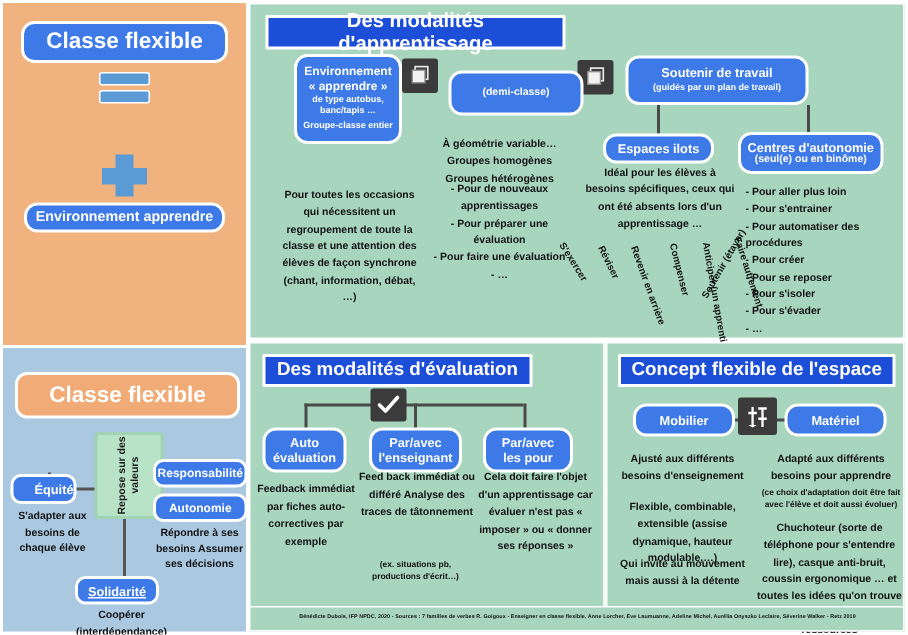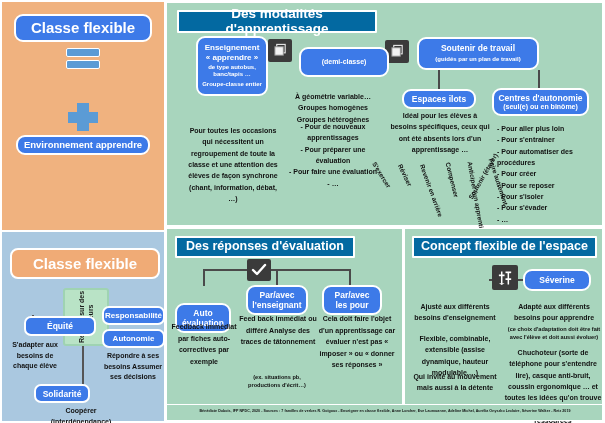--- a/index.html
+++ b/index.html
@@ -16,21 +16,21 @@
   #panel-learning{left:166px;top:2px;width:437px;height:224px;background:#a8d5bd;border:1px solid #ffffff;}
   #panel-eval{left:166px;top:228px;width:237px;height:178px;background:#a8d5bd;border:1px solid #ffffff;}
   #panel-space{left:404px;top:228px;width:199px;height:178px;background:#a8d5bd;border:1px solid #ffffff;}
   #panel-footer{left:166px;top:404px;width:437px;height:17px;background:#a8d5bd;border:1px solid #ffffff;}
   #panel-definition{left:2px;top:2px;width:162px;height:228px;background:#f0b27f;}
   #panel-values{left:2px;top:232px;width:162px;height:189px;background:#aac8e0;}
 
   
   .hdr{
     position:absolute;box-sizing:border-box;
-    background:#0369a1;color:#ffffff;
+    background:#1d4ed8;color:#ffffff;
     border:2px solid #ffffff;border-radius:1px;
     font-weight:bold;text-align:center;
     display:flex;align-items:center;justify-content:center;
     line-height:1.05;
   }
   #hdr-learning{left:10px;top:7px;width:200px;height:23px;font-size:13.5px;}
   #hdr-eval{left:8px;top:7px;width:180px;height:22px;font-size:12.5px;}
   #hdr-space{left:7px;top:7px;width:185px;height:22px;font-size:12.5px;}
 
   
@@ -70,24 +70,24 @@
   }
   #val-core span{
     writing-mode:vertical-rl;transform:rotate(180deg);
     font-size:7px;font-weight:bold;color:#1a1a1a;text-align:center;line-height:1.3;
   }
   .vbox{
     position:absolute;background:#3d7ae8;color:#fff;border:2px solid #fff;border-radius:7px;
     font-size:8.5px;font-weight:bold;display:flex;align-items:center;justify-content:center;
     box-sizing:border-box;text-align:center;
   }
-  #vb-equite{left:22px;top:84px;width:72px;height:20px;}
+  #vb-equite{left:5px;top:84px;width:44px;height:20px;justify-content:flex-end;}
   #vb-resp{left:100px;top:74px;width:63px;height:19px;font-size:8px;}
   #vb-auto{left:100px;top:97px;width:63px;height:19px;font-size:8px;}
-  #vb-solid{left:32px;top:152px;width:56px;height:19px;}
+  #vb-solid{left:48px;top:152px;width:56px;height:19px;text-decoration:underline;}
   .vtxt{position:absolute;font-size:7px;font-weight:bold;color:#111;text-align:center;line-height:1.5;}
   #vt-equite{left:2px;top:108px;width:62px;}
   #vt-resp{left:98px;top:119px;width:66px;}
   #vt-solid{left:36px;top:174px;width:86px;}
   .vline{position:absolute;background:#555;}
 
   
   #lb-org{left:29px;top:33px;width:72px;height:60px;}
   #lb-org .l1{font-size:8px;}
   #lb-centres{left:132px;top:44px;width:90px;height:30px;}
@@ -106,21 +106,21 @@
   .icn{
     position:absolute;background:#3b3b3b;border-radius:2px;
     display:flex;align-items:center;justify-content:center;
   }
   .icn svg{display:block;}
 
   
   .fan{position:absolute;font-size:6.5px;font-weight:bold;color:#111;white-space:nowrap;transform-origin:left center;}
 
   
-  #eb-auto{left:8px;top:56px;width:56px;height:30px;margin-top:18px;}
+  #eb-auto{left:8px;top:56px;width:56px;height:30px;}
   #eb-ens{left:79px;top:56px;width:62px;height:30px;}
   #eb-pairs{left:155px;top:56px;width:60px;height:30px;}
   #e-check{left:80px;top:30px;width:24px;height:22px;}
   .edesc{position:absolute;font-size:7px;font-weight:bold;color:#111;text-align:center;line-height:1.65;}
   #ed-auto{left:4px;top:92px;width:66px;}
   #ed-ens{left:72px;top:84px;width:78px;}
   #ed-ens-small{left:70px;top:144px;width:80px;font-size:5.6px;line-height:1.5;}
   #ed-pairs{left:150px;top:84px;width:80px;}
 
   
@@ -211,21 +211,21 @@
         </svg>
     </div>
     <div class="icn" id="icn-b" style="left:218px;top:37px;width:24px;height:23px;">
       <svg width="15" height="15" viewBox="0 0 16 16">
           <rect x="4" y="1.5" width="9" height="9" fill="none" stroke="#e8e8e8" stroke-width="1.2"></rect>
           <rect x="2" y="4" width="9" height="9" fill="#f2f2f2" stroke="#8f8f8f" stroke-width="1"></rect>
         </svg>
     </div>
 
     <div class="bbox" id="lb-org">
-      <span class="l1">Enseignement</span>
+      <span class="l1">Environnement</span>
       <span class="l1">« apprendre »</span>
       <span class="l3" style="margin-top:2px">de type autobus, banc/tapis …</span>
       <span class="l3" style="margin-top:3px">Groupe-classe entier</span>
     </div>
 
     <div class="bbox" id="lb-centres">
       <span class="l2">(demi-classe)</span>
     </div>
 
     <div class="bbox" id="lb-travail">
@@ -261,21 +261,21 @@
     <div class="fan" style="left:207px;top:156px;transform:rotate(58deg);">S'exercer</div>
     <div class="fan" style="left:233px;top:158px;transform:rotate(64deg);">Réviser</div>
     <div class="fan" style="left:255px;top:158px;transform:rotate(70deg);">Revenir en arrière</div>
     <div class="fan" style="left:281px;top:156px;transform:rotate(76deg);">Compenser</div>
     <div class="fan" style="left:303px;top:155px;transform:rotate(80deg);">Anticiper (un apprentissage)</div>
     <div class="fan" style="left:324px;top:152px;transform:rotate(72deg);">Faire autrement</div>
     <div class="fan" style="left:303px;top:192px;transform:rotate(-60deg);">Soutenir (étayer)</div>
   </div>
 
   <div class="panel" id="panel-eval">
-    <div class="hdr" id="hdr-eval">Des réponses d'évaluation</div>
+    <div class="hdr" id="hdr-eval">Des modalités d'évaluation</div>
 
     <div class="conn" style="left:36px;top:40px;width:146px;height:2px;"></div>
     <div class="conn" style="left:36px;top:40px;width:2px;height:17px;"></div>
     <div class="conn" style="left:109px;top:40px;width:2px;height:17px;"></div>
     <div class="conn" style="left:182px;top:40px;width:2px;height:17px;"></div>
 
     <div class="icn" id="e-check">
       <svg width="16" height="14" viewBox="0 0 16 14">
           <path d="M2 7 L6 11 L14 2" fill="none" stroke="#ffffff" stroke-width="2.4" stroke-linecap="round" stroke-linejoin="round"></path>
         </svg>
@@ -309,22 +309,25 @@
     <div class="icn" id="s-icon">
       <svg width="17" height="16" viewBox="0 0 18 16">
         <path d="M5 1 L5 14 M12 2 L12 15" stroke="#ffffff" stroke-width="1.6"></path>
         <path d="M2 13.6 L5 15.4 L8 13.6" fill="#ffffff"></path>
         <path d="M9 2 L15 2" stroke="#ffffff" stroke-width="1.8"></path>
         <path d="M2 5.2 L8 5.2" stroke="#ffffff" stroke-width="1.8"></path>
         <path d="M9 9.2 L15 9.2" stroke="#ffffff" stroke-width="1.8"></path>
       </svg>
     </div>
 
+    <div class="bbox" id="sb-mob">
+      <span class="l1">Mobilier</span>
+    </div>
     <div class="bbox" id="sb-mat">
-      <span class="l1">Séverine</span>
+      <span class="l1">Matériel</span>
     </div>
 
     <div class="sdesc" id="sd-mob1">Ajusté aux différents besoins d'enseignement</div>
     <div class="sdesc" id="sd-mob2">Flexible, combinable, extensible (assise dynamique, hauteur modulable,…)</div>
     <div class="sdesc" id="sd-mob3">Qui invite au mouvement mais aussi à la détente</div>
 
     <div class="sdesc" id="sd-mat1">Adapté aux différents besoins pour apprendre</div>
     <div class="sdesc" id="sd-mat2">(ce choix d'adaptation doit être fait avec l'élève et doit aussi évoluer)</div>
     <div class="sdesc" id="sd-mat3">Chuchoteur (sorte de téléphone pour s'entendre lire), casque anti-bruit, coussin ergonomique … et toutes les idées qu'on trouve dans les banques de ressources</div>
   </div>

